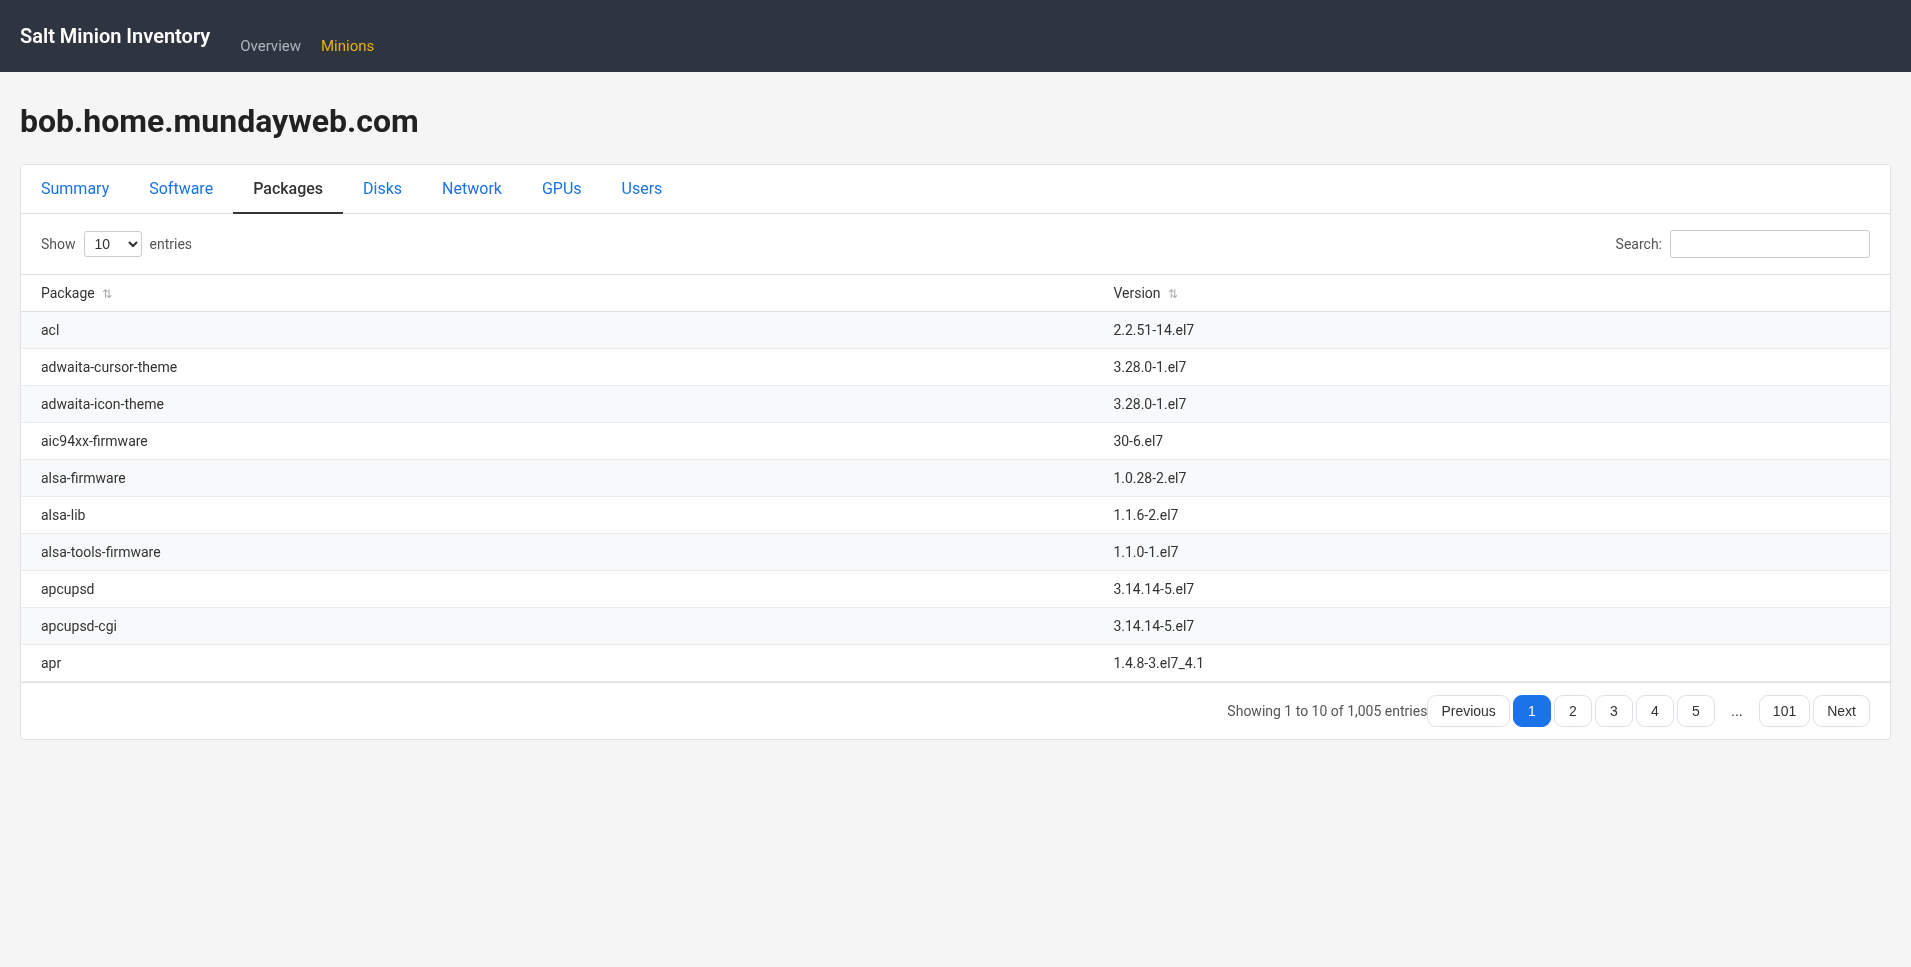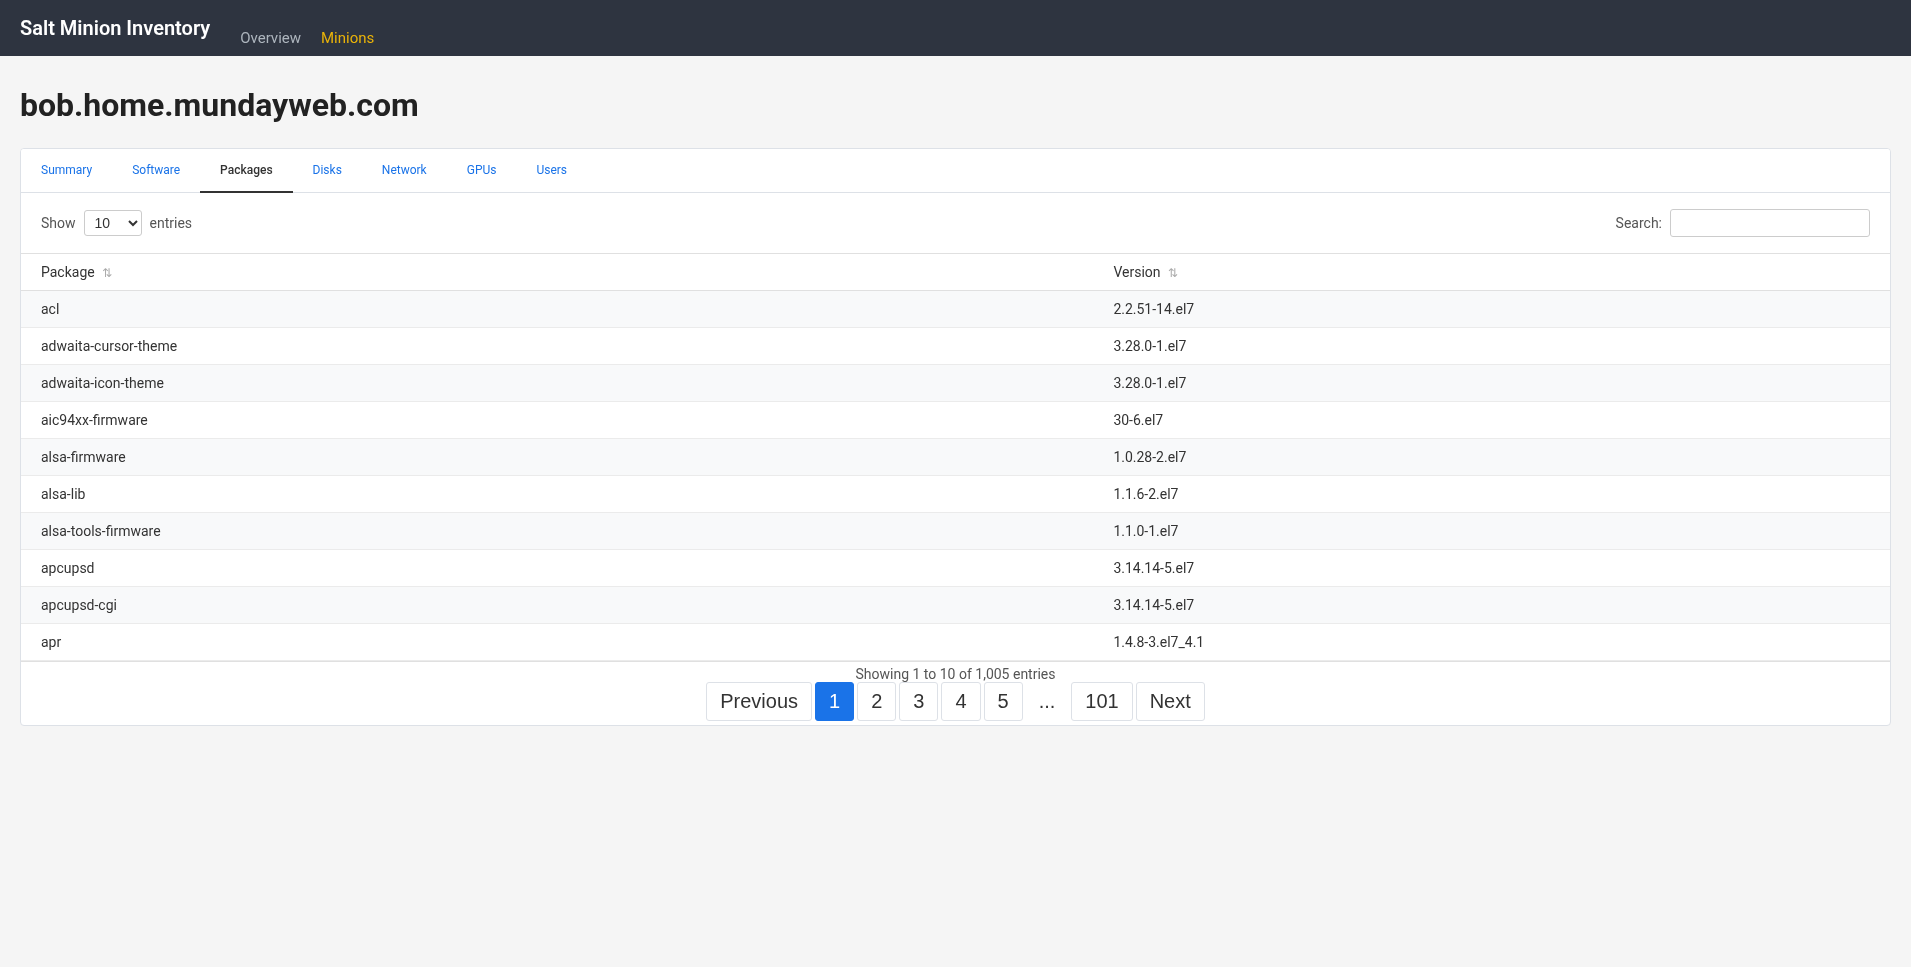--- a/index.html
+++ b/index.html
@@ -5,21 +5,21 @@
     * { box-sizing: border-box; margin: 0; padding: 0; }
     body { font-family: -apple-system, BlinkMacSystemFont, 'Segoe UI', Roboto, sans-serif; background: #f5f5f5; color: #333; font-size: 14px; }
 
     
     .top-nav {
       background: #2e3440;
       color: #fff;
       display: flex;
       align-items: center;
       padding: 0 20px;
-      height: 56px;
+      height: 72px;
       gap: 30px;
     }
     .top-nav .app-title {
       font-size: 20px;
       font-weight: 600;
       color: #fff;
       white-space: nowrap;
     }
     .top-nav .nav-links {
       display: flex;
@@ -60,21 +60,21 @@
     
     .tabs {
       display: flex;
       border-bottom: 1px solid #dde1e7;
       background: #fff;
     }
     .tab {
       padding: 14px 20px;
       cursor: pointer;
       color: #1a73e8;
-      font-size: 12px;
+      font-size: 16px;
       border-bottom: 2px solid transparent;
       margin-bottom: -1px;
     }
     .tab.active {
       color: #333;
       border-bottom: 2px solid #333;
       font-weight: 500;
     }
 
     
@@ -147,41 +147,40 @@
       font-size: 14px;
       color: #333;
       border-bottom: 1px solid #ebebeb;
     }
 
     
     .pagination-row {
       display: flex;
       justify-content: flex-end;
       align-items: center;
-      padding: 4px 20px;
+      padding: 12px 20px;
       border-top: 1px solid #e0e0e0;
-      flex-direction: column;
     }
     .pagination-info {
       color: #555;
       font-size: 14px;
     }
     .pagination-buttons {
       display: flex;
       gap: 3px;
       align-items: center;
     }
     .page-btn {
       padding: 7px 13px;
       border: 1px solid #dde1e7;
       background: #fff;
       color: #333;
       cursor: pointer;
-      font-size: 20px;
-      border-radius: 3px;
+      font-size: 14px;
+      border-radius: 9px;
       min-width: 38px;
       text-align: center;
     }
     .page-btn.active {
       background: #1a73e8;
       color: #fff;
       border-color: #1a73e8;
     }
     .page-btn.ellipsis {
       cursor: default;

